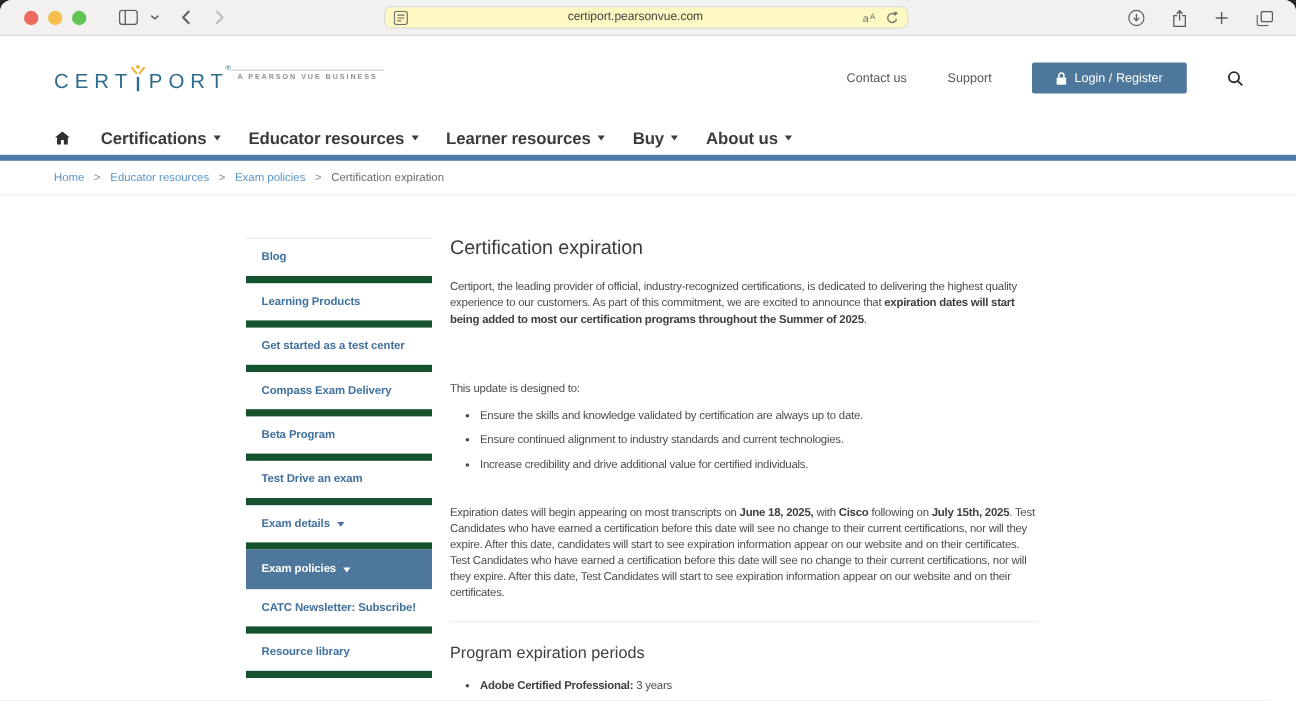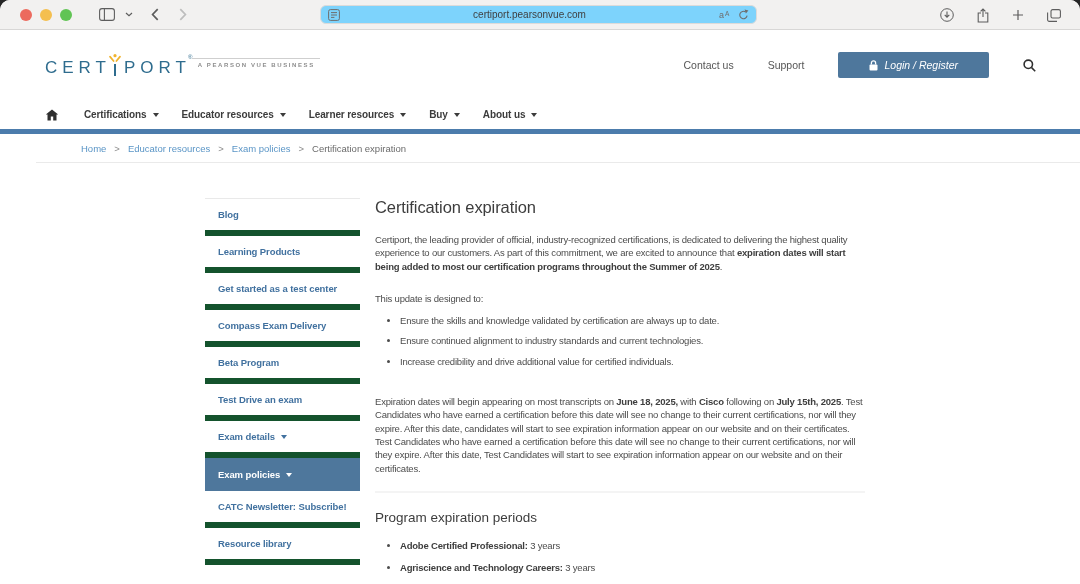--- a/index.html
+++ b/index.html
@@ -11,75 +11,75 @@
   
   .chrome { position:relative; height:30px; background:#f2f1f0; border-bottom:1px solid #d8d7d6;
             display:flex; align-items:center; color:#5d5d5d; }
   .traffic { display:flex; gap:8px; margin-left:20px; }
   .light { width:12px; height:12px; border-radius:50%; display:inline-block; }
   .light.red { background:#ec6a5e; } .light.yellow { background:#f4bf4f; } .light.green { background:#61c454; }
   .tb-group { display:flex; align-items:center; margin-left:24px; gap:4px; }
   .tb-btn { display:flex; align-items:center; justify-content:center; padding:3px; cursor:default; }
   .nav-arrows { display:flex; align-items:center; gap:14px; margin-left:12px; }
   .fwd { color:#bdbdbd; }
-  .url-bar { position:absolute; left:320px; top:5px; width:437px; height:19px; background:#7dd3fc;
+  .url-bar { position:absolute; left:320px; top:5px; width:437px; height:19px; background:#fef9c3;
              border:1px solid #dcdbda; border-radius:6px; display:flex; align-items:center;
              padding:0 7px; color:#6e6e6e; }
   .url-text { flex:1; text-align:center; font-size:10px; color:#3f3f3f; }
   .url-right { display:flex; align-items:center; gap:6px; }
   .chrome-right { position:absolute; right:16px; top:0; height:30px; display:flex; align-items:center; gap:17px; }
 
   
   .site-header { height:70px; background:#fff; display:flex; align-items:center;
                  justify-content:space-between; padding:0 44px 0 45px; }
   .logo { display:inline-flex; flex-direction:row; cursor:pointer; }
   .logo-word { display:flex; align-items:flex-end; color:#2e6c8e; font-size:17px;
                letter-spacing:5px; font-weight:500; line-height:1; }
   .logo-i { display:inline-flex; flex-direction:column; align-items:center; margin:0 3px 0 -2px; }
   .logo-stem { width:2.5px; height:12px; background:#2e6c8e; margin-top:1px; }
   .reg { font-size:6px; letter-spacing:0; align-self:flex-start; margin-left:-3px; color:#2e6c8e; }
   .logo-tagline { border-top:1px solid #cfcfcf; margin-top:4px; padding-top:3px; font-size:6px;
                   letter-spacing:1.6px; color:#8e8e8e; text-align:center; font-weight:700; width:128px; }
   .header-right { display:flex; align-items:center; gap:34px; }
   .hdr-link { font-size:10.5px; color:#565656; text-decoration:none; cursor:pointer; }
-  .login-btn { background:#4e779c; color:#fff; font-size:10.5px; padding:7px 31px; border:none;
-               border-radius:2px; display:flex; align-items:center; gap:6px; cursor:pointer;font-style:italic; }
+  .login-btn { background:#4e779c; color:#fff; font-size:10.5px; padding:7px 20px; border:none;
+               border-radius:2px; display:flex; align-items:center; gap:6px; cursor:pointer; }
   .search-btn { color:#2f2f2f; display:flex; cursor:pointer; }
 
   
   .main-nav { display:flex; align-items:center; height:29px; padding:0 45px; gap:23px; }
-  .nav-item { display:flex; align-items:center; gap:6px; font-size:10px; font-weight:600;
+  .nav-item { display:flex; align-items:center; gap:6px; font-size:14px; font-weight:600;
               letter-spacing:-0.1px; color:#3c3c3c; cursor:pointer; }
   .home-btn { color:#2f2f2f; display:flex; cursor:pointer; margin-right:2px; }
   .caret { width:0; height:0; border-left:3.5px solid transparent; border-right:3.5px solid transparent;
            border-top:4px solid currentColor; display:inline-block; }
   .accent-bar { height:5px; background:#4c7cac; }
 
   
   .breadcrumb { display:flex; align-items:center; height:29px; padding:0 45px; gap:8px;
-                font-size:9.5px; border-bottom:1px solid #eaeaea;margin-left:36px; }
+                font-size:9.5px; border-bottom:1px solid #eaeaea; }
   .crumb-link { color:#5a95c6; text-decoration:none; cursor:pointer; }
   .crumb-sep { color:#8a8a8a; }
   .crumb-current { color:#6b6b6b; }
 
   
   .content { display:flex; align-items:flex-start; padding:35px 0 0 205px; background:#fff; }
   .sidebar { width:155px; flex:0 0 155px; border-top:1px solid #e9e9e9; }
   .side-item { display:flex; align-items:center; gap:6px; padding:10px 13px; font-size:9.5px;
                font-weight:700; color:#41719f; border-bottom:6px solid #14532d;
                text-decoration:none; cursor:pointer; letter-spacing:-0.1px; }
   .side-item.active { background:#4e779c; color:#fff; border-bottom:none; padding:11px 13px; }
   .side-item .caret { border-top-width:4px; margin-top:1px; }
 
   .main-col { margin-left:15px; width:490px; }
   .page-title { font-size:16.5px; font-weight:400; color:#3d3d3d; letter-spacing:-0.1px; }
   .main-col p, .main-col li { font-size:9.5px; line-height:1.4; letter-spacing:-0.2px; color:#4c4c4c; }
   .main-col strong { font-weight:700; color:#3e3e3e; }
   .intro-p { margin-top:16px; }
-  .lead-p { margin-top:19px; }
+  .lead-p { margin-top:45px; }
   .bullet-list { margin:9px 0 0; padding-left:25px; list-style:disc; }
   .bullet-list li { margin-bottom:7px; }
   .dates-p { margin-top:27px; }
   .section-hr { border:none; border-top:2px solid #f4f4f4; margin:16px 0 0; }
   .section-title { font-size:13.5px; font-weight:400; color:#3d3d3d; margin-top:17px; }
   .program-list { margin:14px 0 0; padding-left:25px; list-style:disc; }
   .program-list li { margin-bottom:9px; }
 
   svg { display:block; }
 </style>

